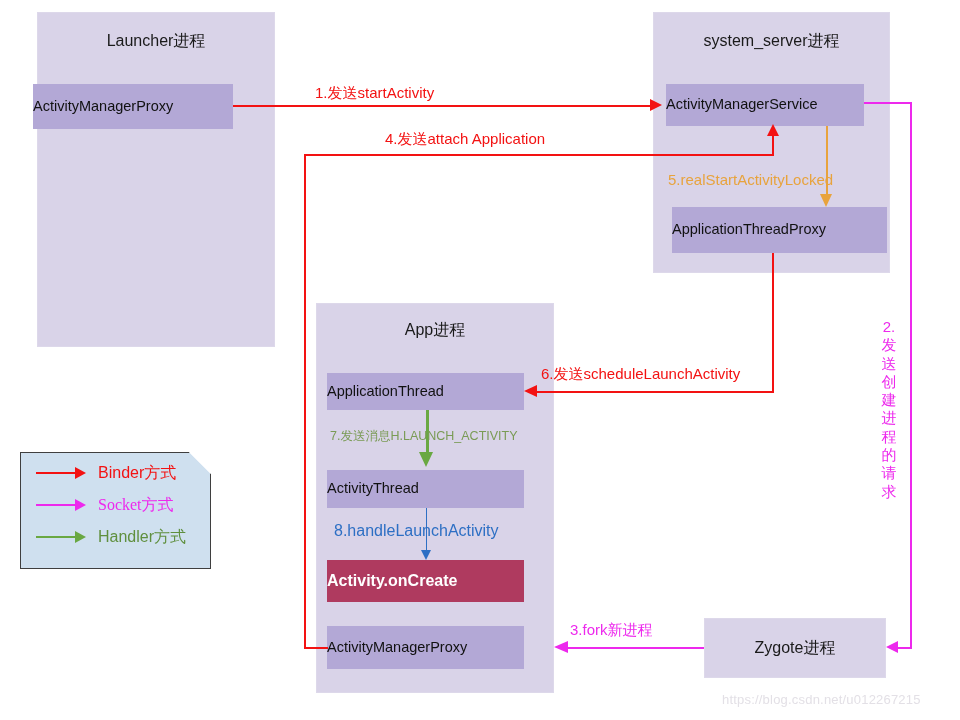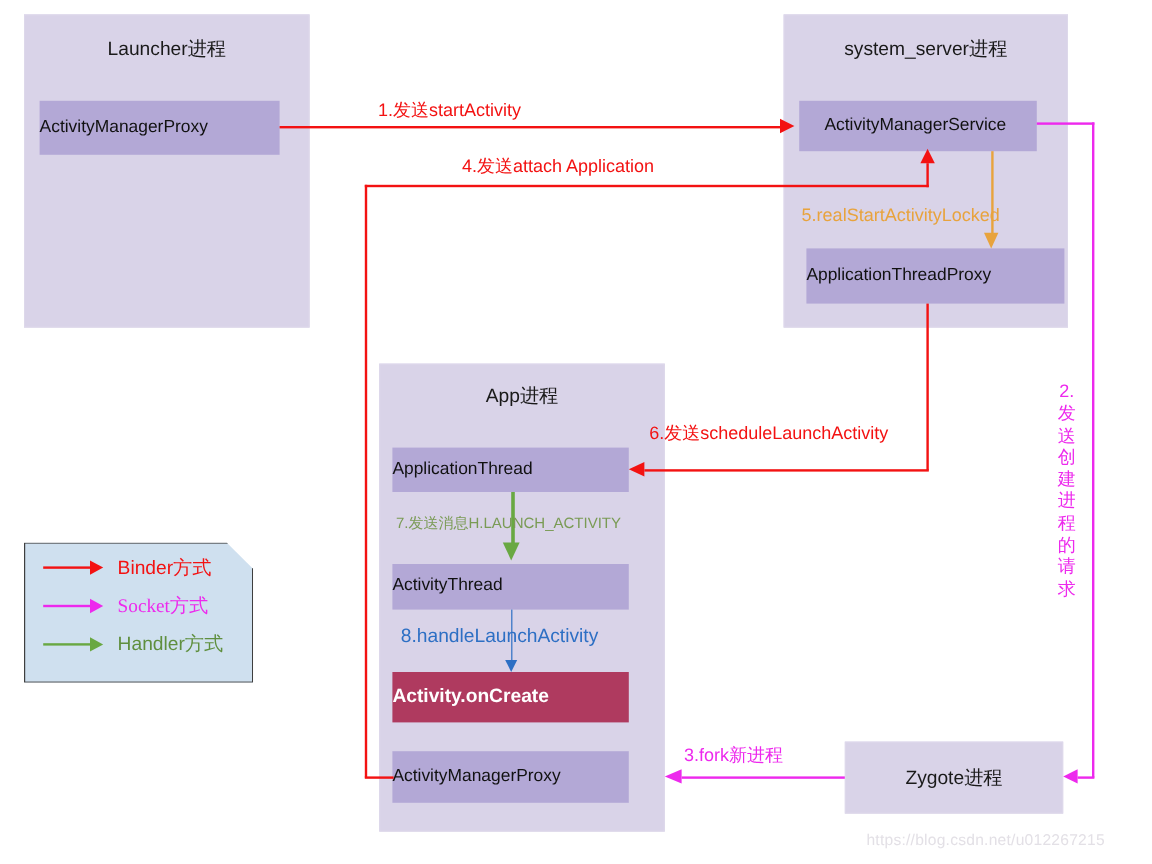--- a/index.html
+++ b/index.html
@@ -161,31 +161,31 @@
     color: #e3e0e6;
     white-space: nowrap;
     letter-spacing: 0.2px;
   }
 </style>
 </head>
 <body>
 
 <div id="canvas">
 
-  <div class="process-box" style="left:20px; top:12px; width:238px; height:261px;text-decoration:underline;">
+  <div class="process-box" style="left:37px; top:12px; width:238px; height:335px;text-decoration:underline;">
     <div class="process-title" style="top:18px;">Launcher进程</div>
   </div>
   <div class="comp-box" style="left:33px; top:84px; width:200px; height:45px;">
     <span>ActivityManagerProxy</span>
   </div>
 
   <div class="process-box" style="left:653px; top:12px; width:237px; height:261px;">
     <div class="process-title" style="top:18px;">system_server进程</div>
   </div>
-  <div class="comp-box" style="left:666px; top:84px; width:198px; height:42px;padding-left:21px;">
+  <div class="comp-box" style="left:666px; top:84px; width:198px; height:42px;">
     <span>ActivityManagerService</span>
   </div>
   <div class="comp-box" style="left:672px; top:207px; width:215px; height:46px;">
     <span>ApplicationThreadProxy</span>
   </div>
 
   <div class="process-box" style="left:316px; top:303px; width:238px; height:390px;">
     <div class="process-title" style="top:16px;">App进程</div>
   </div>
   <div class="comp-box" style="left:327px; top:470px; width:197px; height:38px;">
@@ -222,21 +222,21 @@
 
   <div class="seg-h" style="left:864px; top:102px; width:48px; border-top-color:#ed29ed;"></div>
   <div class="seg-v" style="left:910px; top:102px; height:546px; border-left-color:#ed29ed;"></div>
   <div class="seg-h" style="left:898px; top:647px; width:14px; border-top-color:#ed29ed;"></div>
   <div class="arrow-head" style="left:886px; top:641px; border-width:6px 12px 6px 0; border-color:transparent #ed29ed transparent transparent;"></div>
   <div class="vert-label" style="left:880px; top:318px; color:#ed29ed;">2.发送创建进程的请求</div>
 
   <div class="seg-v" style="left:772px; top:253px; height:139px; border-left-color:#f31212;"></div>
   <div class="seg-h" style="left:537px; top:391px; width:237px; border-top-color:#f31212;"></div>
   <div class="arrow-head" style="left:524px; top:385px; border-width:6px 13px 6px 0; border-color:transparent #f31212 transparent transparent;"></div>
-  <div class="conn-label" style="left:541px; top:354px; color:#f31212;">6.发送scheduleLaunchActivity</div>
+  <div class="conn-label" style="left:541px; top:366px; color:#f31212;">6.发送scheduleLaunchActivity</div>
 
   <div class="seg-v" style="left:426px; top:410px; height:46px; border-left-color:#69a842; border-left-width:3px;"></div>
   <div class="arrow-head" style="left:419px; top:452px; border-width:15px 7px 0 7px; border-color:#69a842 transparent transparent transparent;"></div>
   <div class="conn-label small" style="left:330px; top:430px; color:#7a9b55;">7.发送消息H.LAUNCH_ACTIVITY</div>
 
   <div class="seg-v" style="left:426px; top:508px; height:45px; border-left-color:#2d6fc4; border-left-width:1.5px;"></div>
   <div class="arrow-head" style="left:421px; top:550px; border-width:10px 5px 0 5px; border-color:#2d6fc4 transparent transparent transparent;"></div>
   <div class="conn-label big" style="left:334px; top:522px; color:#2d6fc4;">8.handleLaunchActivity</div>
 
   <div class="seg-h" style="left:568px; top:647px; width:136px; border-top-color:#ed29ed;"></div>

